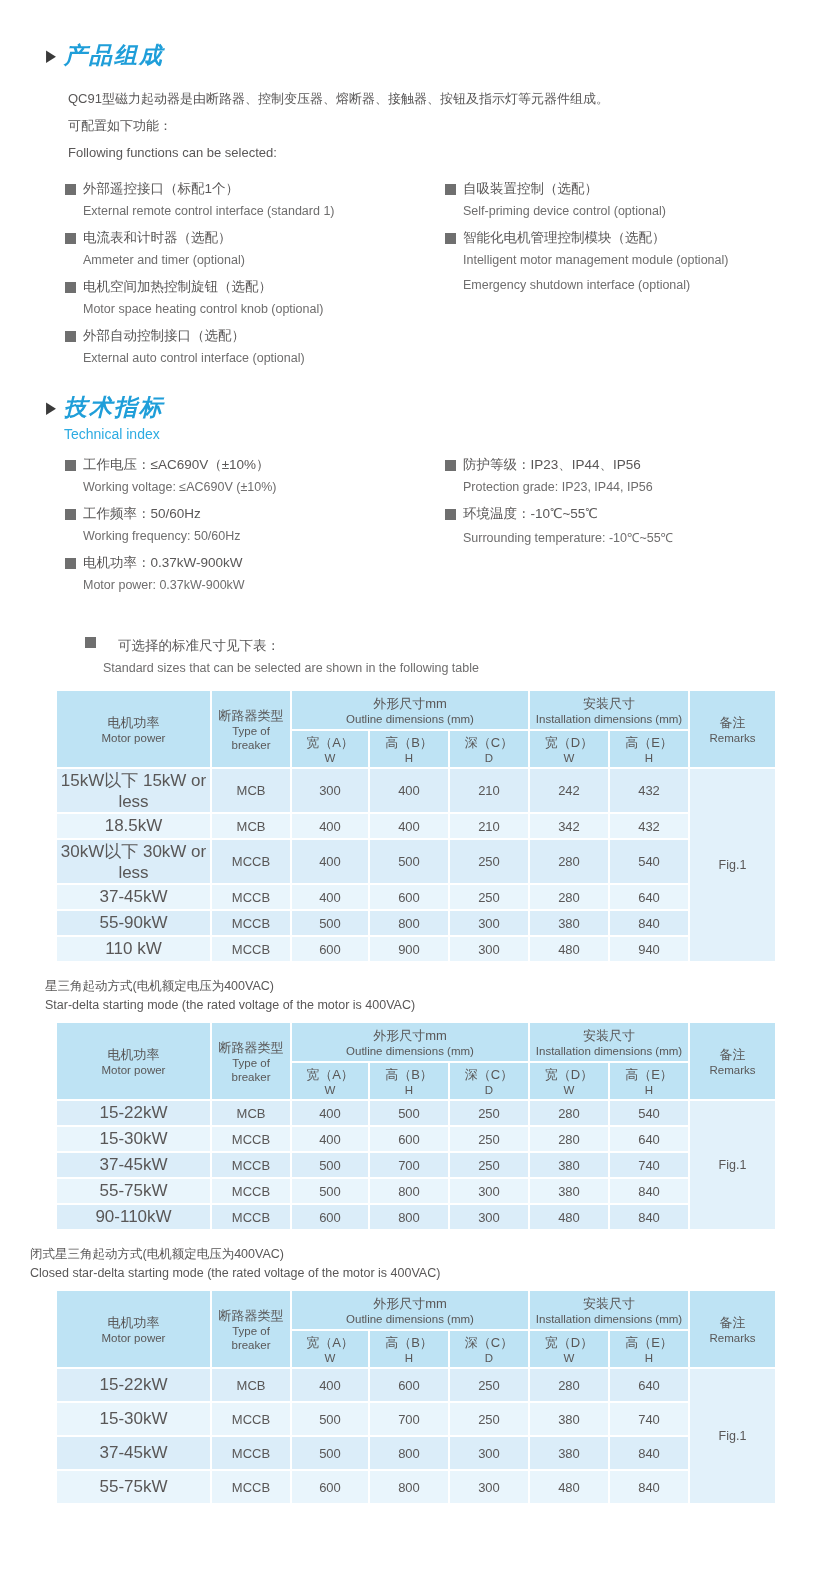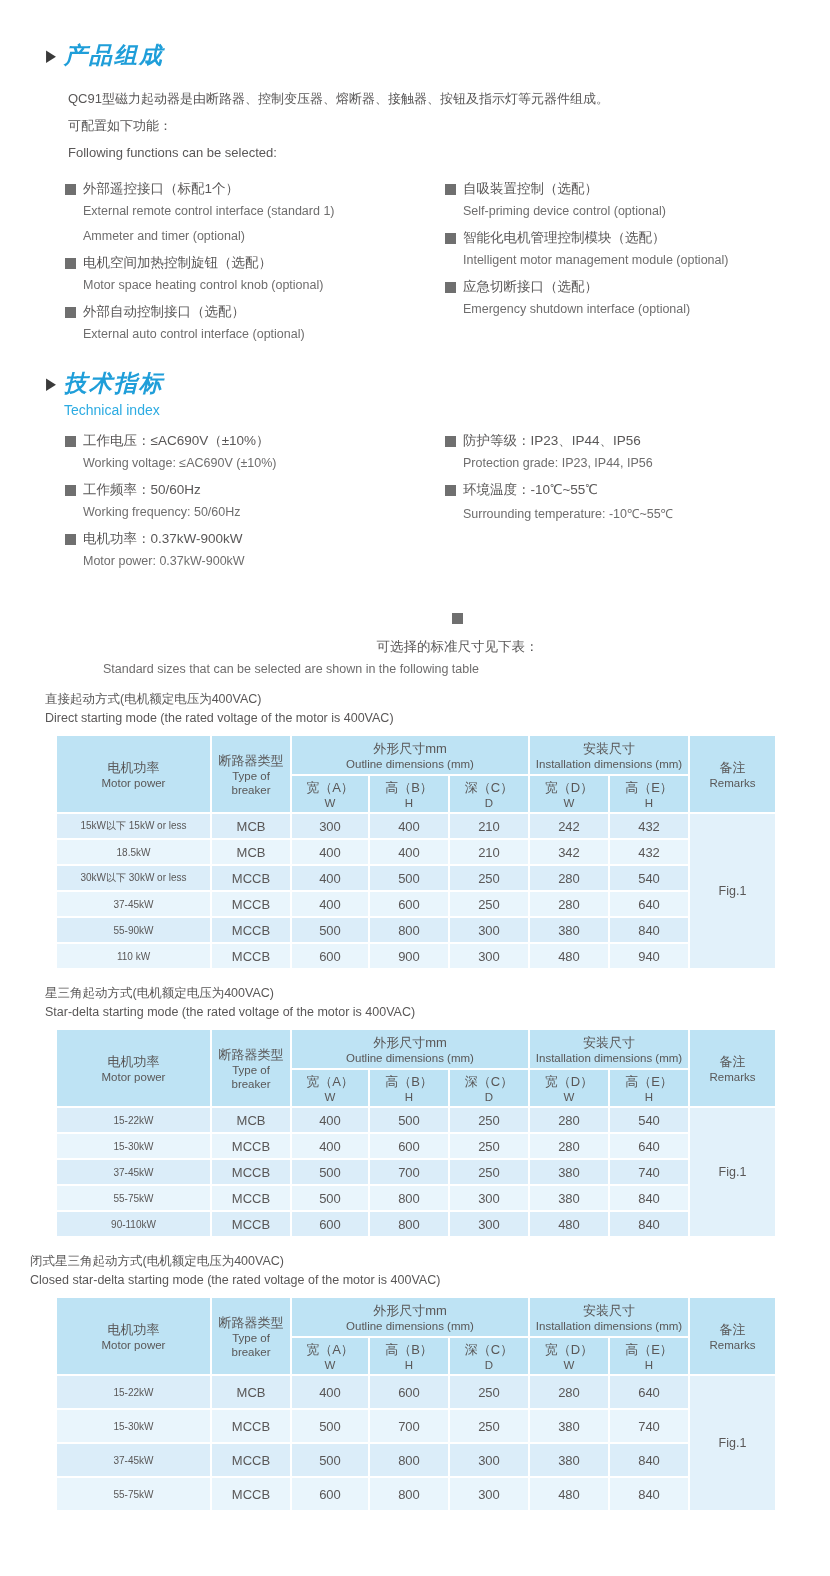--- a/index.html
+++ b/index.html
@@ -22,40 +22,40 @@
   .col-right { flex:1; }
   .feat-item { margin-bottom:11px; }
   .feat-cn { display:flex; align-items:center; gap:7px; font-size:13.5px; color:#595757; }
   .sq { width:11px; height:11px; background:#6f6f6f; flex:none; }
   .feat-en { margin:6px 0 0 18px; font-size:12.5px; color:#6e6d6d; }
 
   .sec2 { margin-top:16px; }
 
   
   .note { margin:34px 0 0 85px; }
-  .note-cn { display:flex; align-items:center; gap:14px; font-size:13.5px;flex-direction:column; }
+  .note-cn { display:flex; align-items:flex-start; gap:22px; font-size:13.5px; }
   .note-en { margin:6px 0 0 18px; font-size:12.5px; color:#6e6d6d; }
 
   
   .tables-root { margin-left:55px; width:720px; }
   .tblock { margin-top:14px; }
   .tcap { margin:8px 0 6px -10px; font-size:12.5px; line-height:19px; color:#595757; }
   .tcap3 { margin-left:-25px; }
   table { border-collapse:collapse; width:720px; table-layout:fixed; background:#fff; }
   th, td { border:2px solid #ffffff; text-align:center; color:#595757; padding:0 2px; overflow:hidden; }
   thead th { background:#bee3f4; font-weight:normal; }
   thead tr:first-child th { height:40px; }
   thead tr:nth-child(2) th { height:38px; }
   .g-cn { font-size:13px; line-height:17px; }
   .g-en { font-size:11.5px; line-height:14px; }
   tbody td { font-size:13px; height:26px; }
   .rows-tall tbody td { height:34px; }
   tbody tr:nth-child(odd) td { background:#dbedf9; }
   tbody tr:nth-child(even) td { background:#e9f5fc; }
-  td.td-first { font-size:10px; }
+  td.td-first { font-size:17px; }
   td.remark-cell { background:#e2f1fa !important; font-size:12.5px; }
 </style>
 </head>
 <body>
 
 <div class="page">
 
   <section>
     <div class="sec-title-row">
       <span class="arrow">▶</span>
@@ -69,20 +69,24 @@
     <div class="two-col">
       <div class="col-left" id="feat-left">
           <div class="feat-item">
             <div class="feat-cn">
               <span class="sq"></span>
               <span>外部遥控接口（标配1个）</span>
             </div>
             <div class="feat-en">External remote control interface (standard 1)</div>
           </div>
           <div class="feat-item">
+            <div class="feat-cn">
+              <span class="sq"></span>
+              <span>电流表和计时器（选配）</span>
+            </div>
             <div class="feat-en">Ammeter and timer (optional)</div>
           </div>
           <div class="feat-item">
             <div class="feat-cn">
               <span class="sq"></span>
               <span>电机空间加热控制旋钮（选配）</span>
             </div>
             <div class="feat-en">Motor space heating control knob (optional)</div>
           </div>
           <div class="feat-item">
@@ -102,24 +106,20 @@
             <div class="feat-en">Self-priming device control (optional)</div>
           </div>
           <div class="feat-item">
             <div class="feat-cn">
               <span class="sq"></span>
               <span>智能化电机管理控制模块（选配）</span>
             </div>
             <div class="feat-en">Intelligent motor management module (optional)</div>
           </div>
           <div class="feat-item">
-            <div class="feat-cn">
-              <span class="sq"></span>
-              <span>应急切断接口（选配）</span>
-            </div>
             <div class="feat-en">Emergency shutdown interface (optional)</div>
           </div>
         </div>
     </div>
   </section>
 
   <section class="sec2">
     <div class="sec-title-row">
       <span class="arrow">▶</span>
       <h1 class="sec-title-cn">技术指标</h1>
@@ -171,24 +171,20 @@
   <div class="note">
     <div class="note-cn">
       <span class="sq"></span>
       <span>可选择的标准尺寸见下表：</span>
     </div>
     <div class="note-en">Standard sizes that can be selected are shown in the following table</div>
   </div>
 
   <div class="tables-root" id="tables-root">
       <div class="tblock">
-        <div class="tcap">
-          <div class="tcap-cn">直接起动方式(电机额定电压为400VAC)</div>
-          <div class="tcap-en">Direct starting mode (the rated voltage of the motor is 400VAC)</div>
-        </div>
         <table>
           <colgroup>
             <col style="width: 155px;">
             <col style="width: 80px;">
             <col style="width: 78px;">
             <col style="width: 80px;">
             <col style="width: 80px;">
             <col style="width: 80px;">
             <col style="width: 80px;">
             <col style="width: 87px;">

